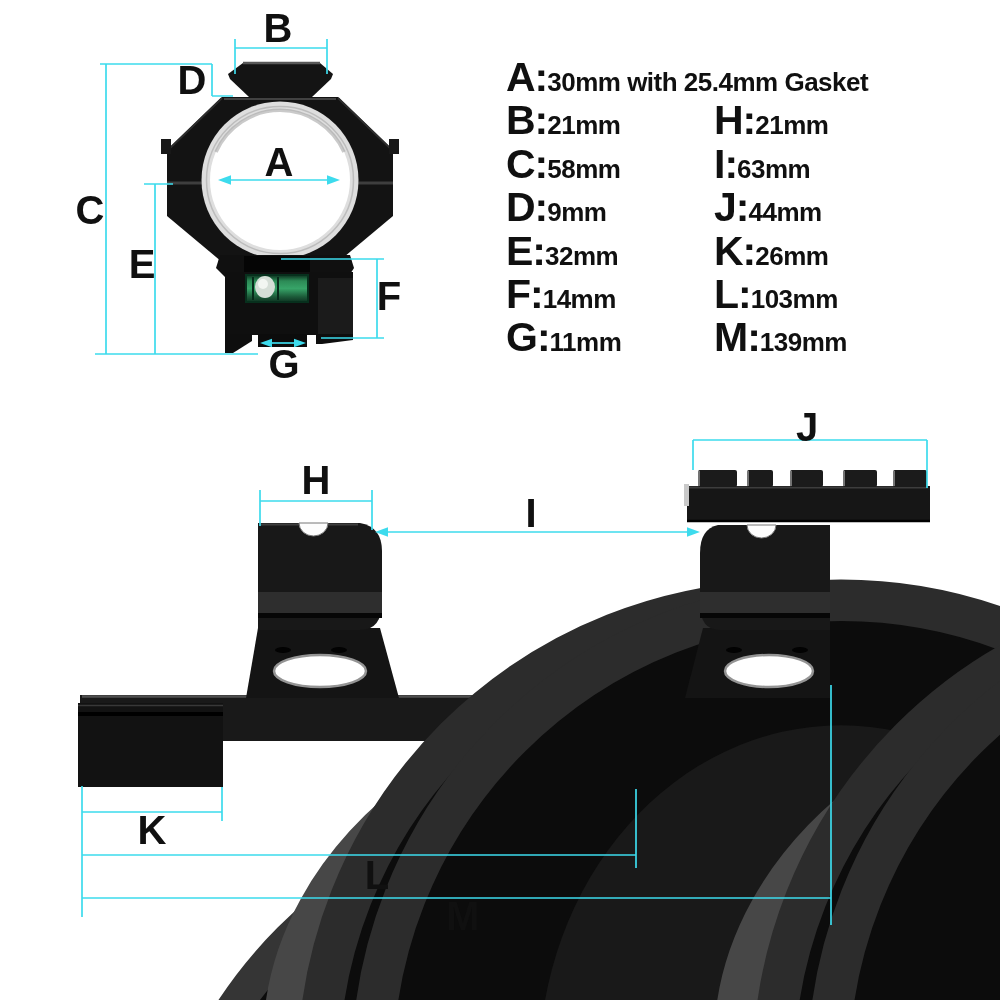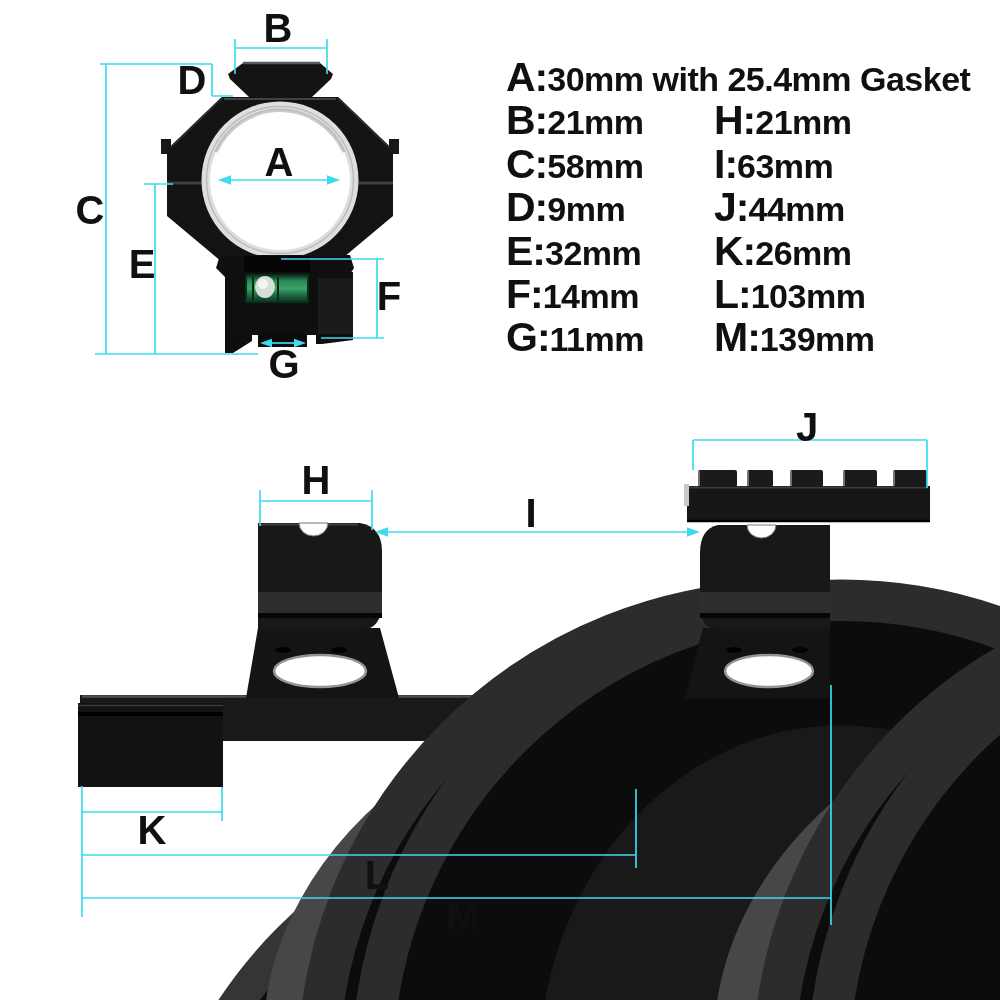--- a/index.html
+++ b/index.html
@@ -15,21 +15,21 @@
   }
   #spec-list{
     position:absolute;left:506px;top:54px;width:470px;
     color:#101010;
   }
   .spec-row{display:flex;align-items:baseline;height:43.4px;white-space:nowrap;}
   .spec-item{display:flex;align-items:baseline;}
   .spec-col1{width:208px;flex:0 0 208px;}
   .spec-col2{flex:1;}
   .spec-letter{font-size:41px;font-weight:700;letter-spacing:-1px;}
-  .spec-value{font-size:34px;font-weight:700;letter-spacing:-0.5px;}
+  .spec-value{font-size:26px;font-weight:700;letter-spacing:-0.5px;}
 </style>
 </head>
 <body>
 
 <div id="stage">
 
   <svg id="diagram-svg" viewBox="0 0 1000 1000" xmlns="http://www.w3.org/2000/svg">
     <defs>
       <linearGradient id="levelGrad" x1="0" y1="0" x2="0" y2="1">
         <stop offset="0" stop-color="#0c2f1e"></stop>

